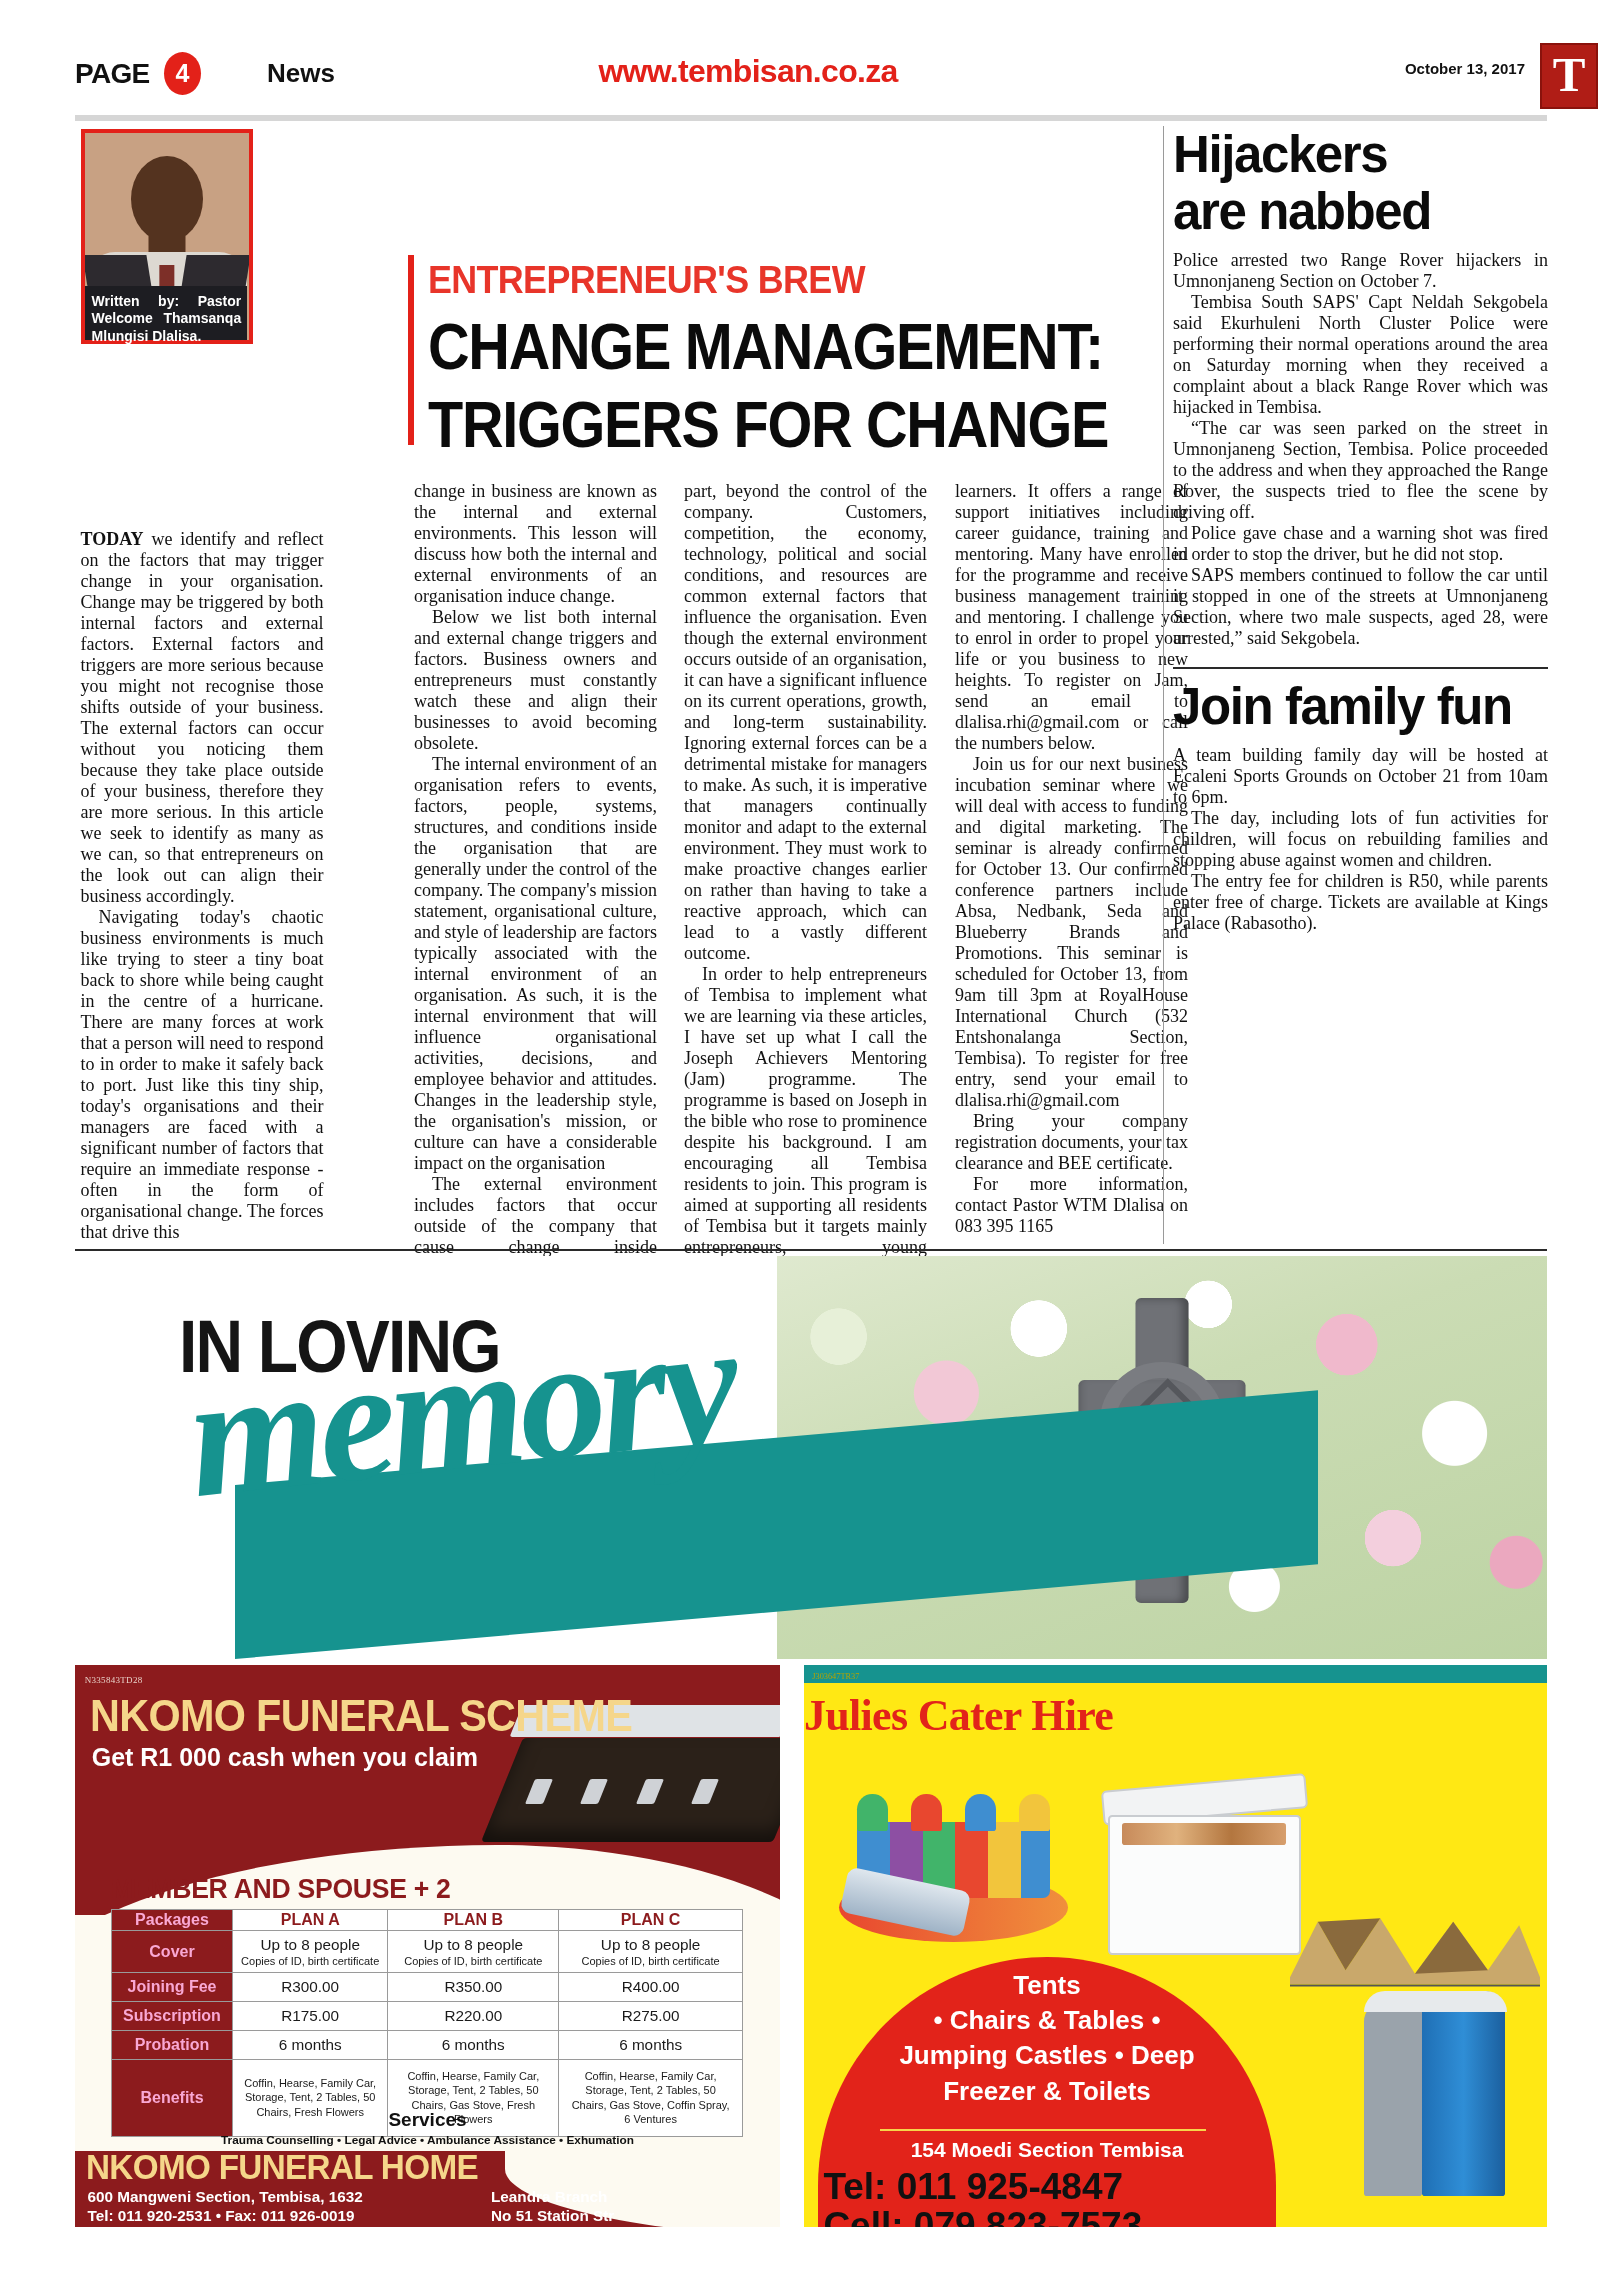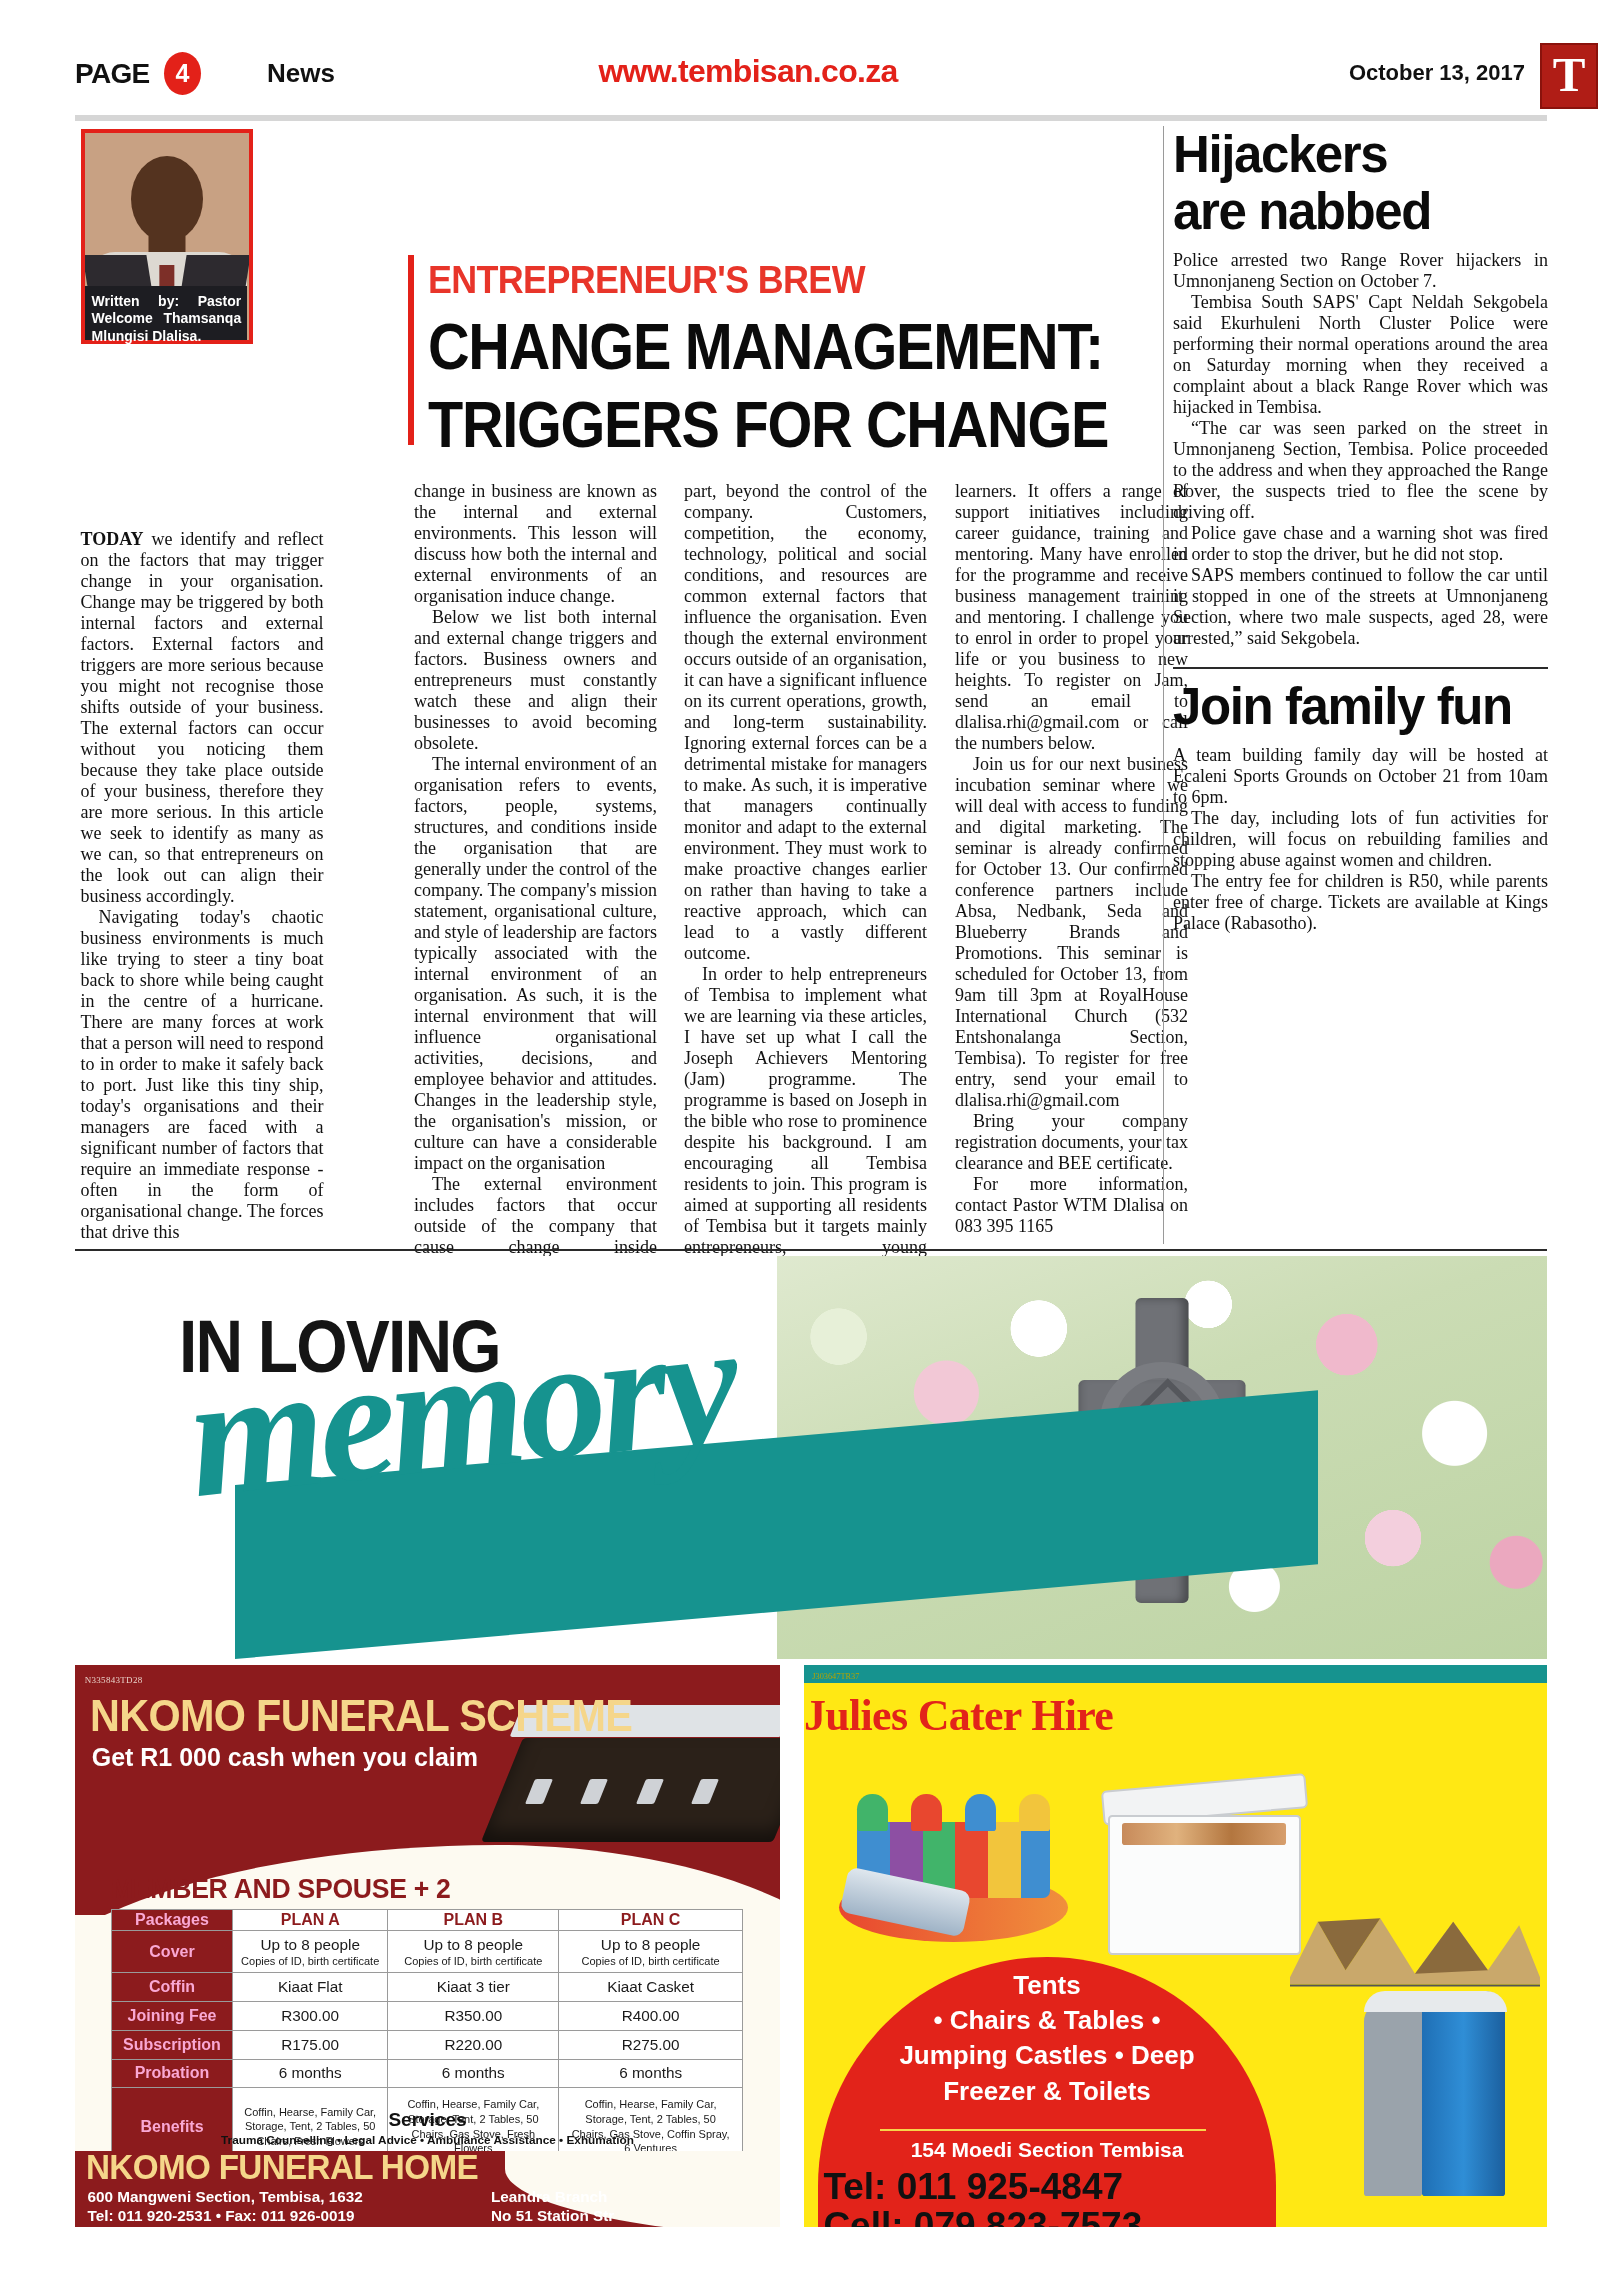--- a/index.html
+++ b/index.html
@@ -11,21 +11,21 @@
            font-weight:bold;font-size:28px;letter-spacing:-0.7px;color:#111;}
   .mh-pagenum{position:absolute;left:164px;top:52px;width:37px;height:43px;border-radius:50%;
               background:#e32119;color:#fff;font-family:"Liberation Sans",sans-serif;font-weight:bold;
               font-size:25px;text-align:center;line-height:43px;}
   .mh-section{position:absolute;left:267px;top:58px;font-family:"Liberation Sans",sans-serif;
               font-weight:bold;font-size:26px;color:#111;}
   .mh-url{position:absolute;left:0;top:53px;width:1496px;text-align:center;
           font-family:"Liberation Sans",sans-serif;font-weight:bold;font-size:32px;color:#e32119;
           letter-spacing:-0.7px;}
   .mh-date{position:absolute;right:99px;top:60px;font-family:"Liberation Sans",sans-serif;
-           font-weight:bold;font-size:22px;color:#111;}
+           font-weight:bold;font-size:15px;color:#111;}
   .mh-logo{position:absolute;right:26px;top:43px;width:54px;height:62px;background:#b01d16;
            border:2.8px solid #8a120c;}
   .mh-logo span{display:block;width:100%;text-align:center;color:#fff;font-family:"Liberation Serif",serif;
                 font-weight:bold;font-size:49px;line-height:60px;}
   .mh-rule{position:absolute;left:75px;top:115px;width:1472px;height:5.6px;background:#d6d6d6;}
 
   
   .article{position:absolute;left:75px;top:126px;width:1083px;height:1118px;}
 
   .mug{position:absolute;left:5.6px;top:2.8px;width:172px;height:215px;
@@ -356,26 +356,20 @@
         <td class="val">
           <span>Up to 8 people</span>
           <span class="small">Copies of ID, birth certificate</span>
         </td>
         <td class="val">
           <span>Up to 8 people</span>
           <span class="small">Copies of ID, birth certificate</span>
         </td>
       </tr>
       <tr>
-        <td class="rowhead">Coffin</td>
-        <td class="val">Kiaat Flat</td>
-        <td class="val">Kiaat 3 tier</td>
-        <td class="val">Kiaat Casket</td>
-      </tr>
-      <tr>
         <td class="rowhead">Joining Fee</td>
         <td class="val">R300.00</td>
         <td class="val">R350.00</td>
         <td class="val">R400.00</td>
       </tr>
       <tr>
         <td class="rowhead">Subscription</td>
         <td class="val">R175.00</td>
         <td class="val">R220.00</td>
         <td class="val">R275.00</td>

